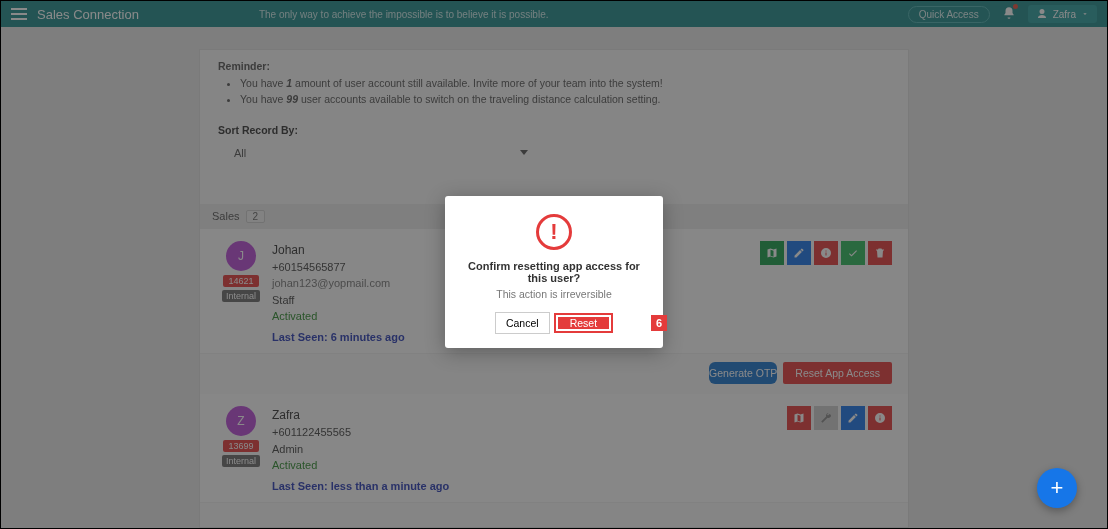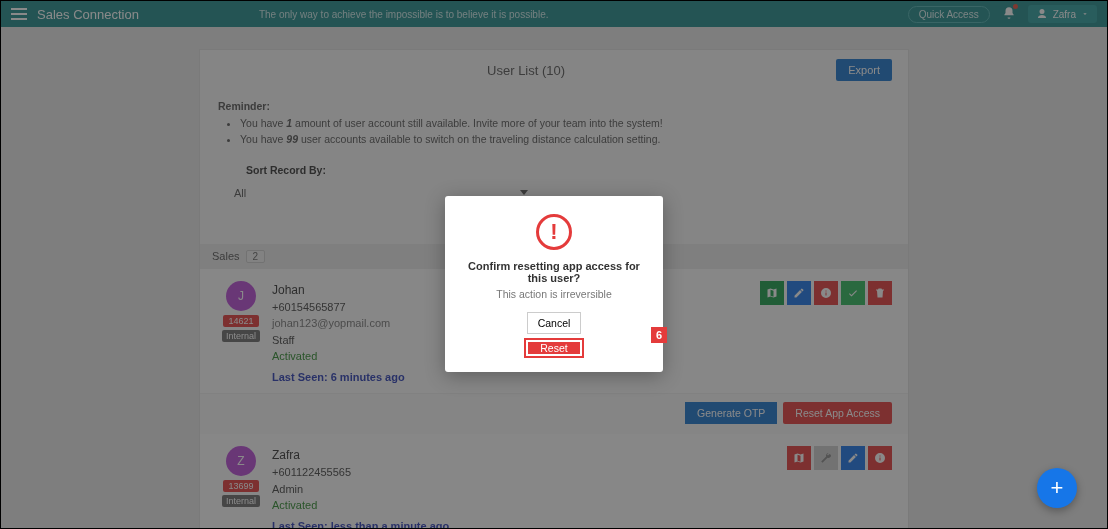--- a/index.html
+++ b/index.html
@@ -18,21 +18,21 @@
   .panel { width: 710px; background: #f5f5f5; border: 1px solid #ddd; }
   .panel-header { height: 40px; display: flex; align-items: center; padding: 0 16px; position: relative; }
   .panel-title { flex: 1; text-align: center; font-size: 13px; color: #555; }
   .export-btn { background: #1a73cc; color: #fff; border: none; padding: 5px 12px; font-size: 11px; border-radius: 2px; cursor: pointer; }
   .reminder-block { padding: 10px 18px 6px 18px; font-size: 10.5px; color: #555; }
   .reminder-block .rtitle { font-weight: bold; margin-bottom: 4px; }
   .reminder-block ul { padding-left: 22px; }
   .reminder-block li { line-height: 1.5; }
   .reminder-block b { font-style: italic; }
   .sort-block { padding: 10px 18px 6px 18px; font-size: 10.5px; color: #333; }
-  .sort-label { font-weight: bold; margin-bottom: 6px; margin-left: 28px; }
+  .sort-label { font-weight: bold; margin-bottom: 6px; }
   .sort-select { width: 320px; height: 22px; background: transparent; border: none; font-size: 11px; color: #555; display: flex; align-items: center; justify-content: space-between; padding: 0 10px 0 16px; cursor: pointer; }
   .sort-select::after { content: ''; border-left: 4px solid transparent; border-right: 4px solid transparent; border-top: 5px solid #555; }
   .group-header { background: #e8e8e8; padding: 6px 12px; font-size: 11px; color: #555; margin-top: 34px; display: flex; align-items: center; gap: 6px; }
   .group-count { background: #f0f0f0; border: 1px solid #ccc; border-radius: 2px; padding: 0 6px; font-size: 10px; color: #666; }
   .user-card { background: #fafafa; padding: 12px 16px 8px 16px; border-bottom: 1px solid #eee; position: relative; }
   .user-row { display: flex; }
   .avatar-col { width: 50px; display: flex; flex-direction: column; align-items: center; }
   .avatar { width: 30px; height: 30px; border-radius: 50%; color: #fff; display: flex; align-items: center; justify-content: center; font-size: 12px; }
   .badge-id { background: #e43b3b; color: #fff; font-size: 9px; padding: 1px 5px; border-radius: 2px; margin-top: 4px; }
   .badge-internal { background: #6a6a6a; color: #fff; font-size: 9px; padding: 1px 4px; border-radius: 2px; margin-top: 3px; }
@@ -42,28 +42,28 @@
   .info-col .activated { color: #2e8b2e; }
   .info-col .lastseen { color: #2a3db5; margin-top: 4px; font-weight: bold; }
   .actions-col { display: flex; gap: 3px; align-items: flex-start; }
   .ic-btn { width: 24px; height: 24px; display: flex; align-items: center; justify-content: center; color: #fff; cursor: pointer; }
   .ic-green { background: #1a9e4b; }
   .ic-blue { background: #1a73e8; }
   .ic-red { background: #e43b3b; }
   .ic-check { background: #2eb85c; }
   .ic-gray { background: #ccc; }
   .bottom-actions { display: flex; justify-content: flex-end; gap: 6px; padding: 8px 16px 10px 16px; }
-  .btn-otp { background: #1a73cc; color: #fff; border: none; padding: 5px 12px; font-size: 10.5px; border-radius: 0; cursor: pointer; }
+  .btn-otp { background: #1a73cc; color: #fff; border: none; padding: 5px 0; font-size: 10.5px; border-radius: 6px; cursor: pointer; }
   .btn-reset { background: #e43b3b; color: #fff; border: none; padding: 5px 12px; font-size: 10.5px; border-radius: 2px; cursor: pointer; }
   .overlay { position: absolute; inset: 0; background: rgba(40,40,40,0.55); display: flex; justify-content: center; align-items: flex-start; padding-top: 195px; }
   .modal { width: 218px; background: #fff; border-radius: 3px; padding: 18px 16px 14px 16px; text-align: center; box-shadow: 0 4px 20px rgba(0,0,0,0.3); }
   .modal-icon { width: 36px; height: 36px; border: 3px solid #e43b3b; border-radius: 50%; margin: 0 auto 10px auto; display: flex; align-items: center; justify-content: center; color: #e43b3b; font-size: 22px; font-weight: bold; }
   .modal-title { font-size: 11px; font-weight: bold; color: #333; margin-bottom: 4px; }
   .modal-sub { font-size: 10.5px; color: #777; margin-bottom: 12px; }
-  .modal-btns { display: flex; justify-content: center; align-items: center; gap: 4px; position: relative; flex-direction: column; }
+  .modal-btns { display: flex; justify-content: center; align-items: center; gap: 4px; position: relative; }
   .btn-cancel { background: #fff; border: 1px solid #ccc; padding: 4px 10px; font-size: 10.5px; cursor: pointer; }
   .reset-highlight { border: 2px solid #e43b3b; padding: 2px; display: inline-flex; }
   .btn-do-reset { background: #e43b3b; color: #fff; border: none; padding: 0 12px; font-size: 10.5px; cursor: pointer; }
   .callout-6 { position: absolute; right: -20px; top: 50%; transform: translateY(-50%); width: 16px; height: 16px; background: #e43b3b; color: #fff; font-size: 11px; font-weight: bold; display: flex; align-items: center; justify-content: center; }
   .fab { position: absolute; right: 30px; bottom: 20px; width: 40px; height: 40px; border-radius: 50%; background: #1676e8; color: #fff; font-size: 22px; display: flex; align-items: center; justify-content: center; box-shadow: 0 3px 8px rgba(0,0,0,0.3); cursor: pointer; }
   .icon-svg { width: 12px; height: 12px; fill: #fff; }
 </style>
 </head>
 <body>
 
@@ -88,24 +88,20 @@
       </svg>
     <span>Zafra</span>
     <svg class="icon-svg" viewBox="0 0 24 24" style="width:8px;height:8px;">
         <path d="M7 10l5 5 5-5z"></path>
       </svg>
   </div>
 </div>
 
 <div class="body-gray">
   <div class="panel">
-    <div class="panel-header">
-      <div class="panel-title">User List (10)</div>
-      <button class="export-btn">Export</button>
-    </div>
     <div class="reminder-block">
       <div class="rtitle">Reminder:</div>
       <ul>
         <li><span>You have </span><b>1</b><span> amount of user account still available. Invite more of your team into the system!</span></li>
         <li><span>You have </span><b>99</b><span> user accounts available to switch on the traveling distance calculation setting.</span></li>
       </ul>
     </div>
     <div class="sort-block">
       <div class="sort-label">Sort Record By:</div>
       <div class="sort-select">

